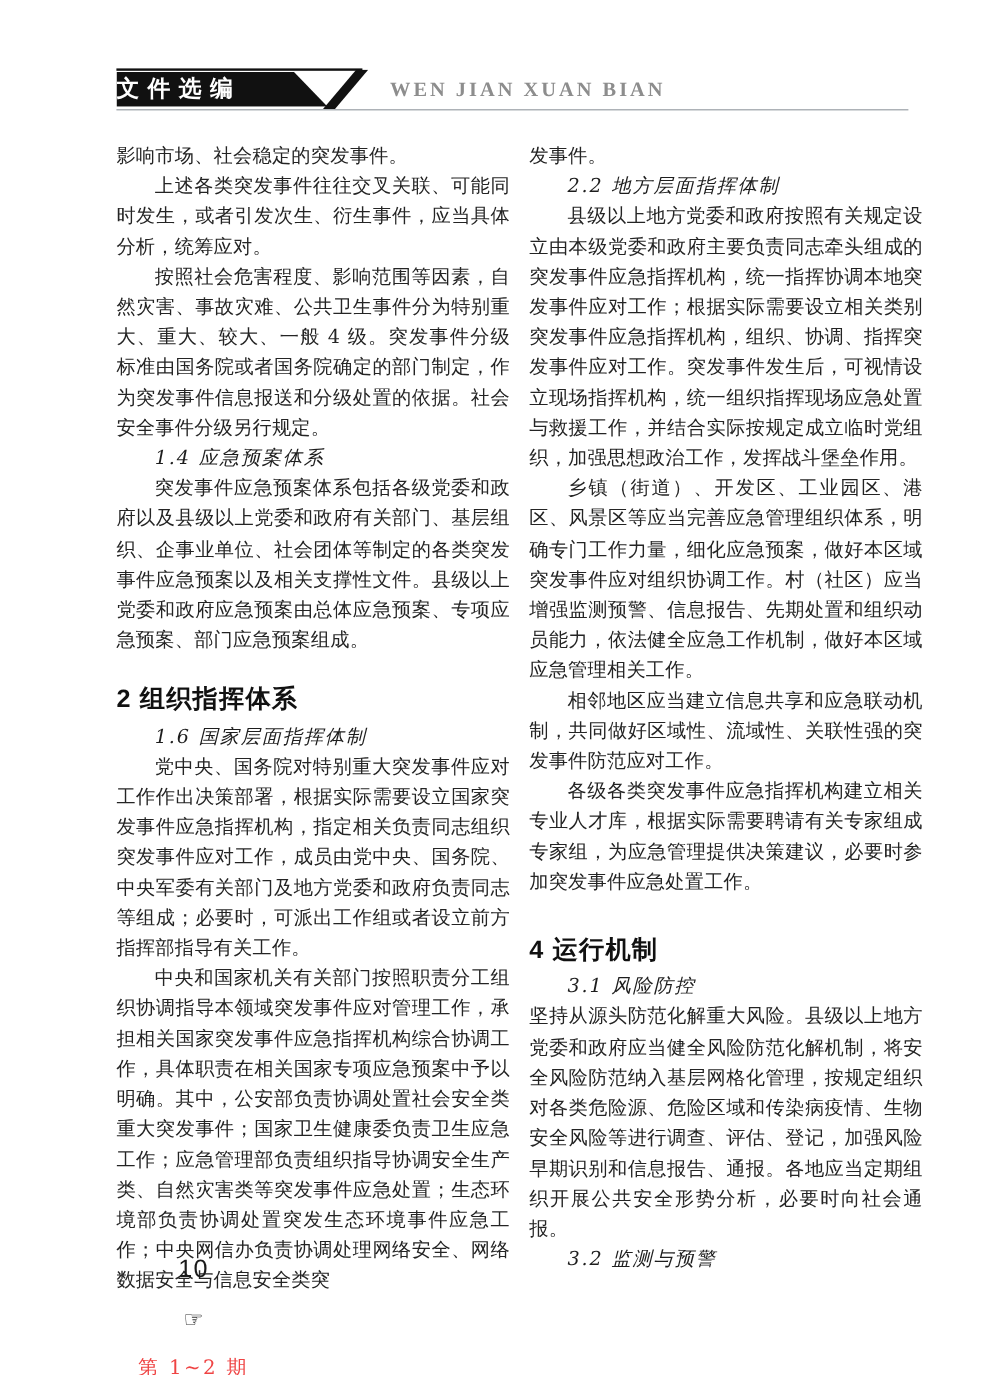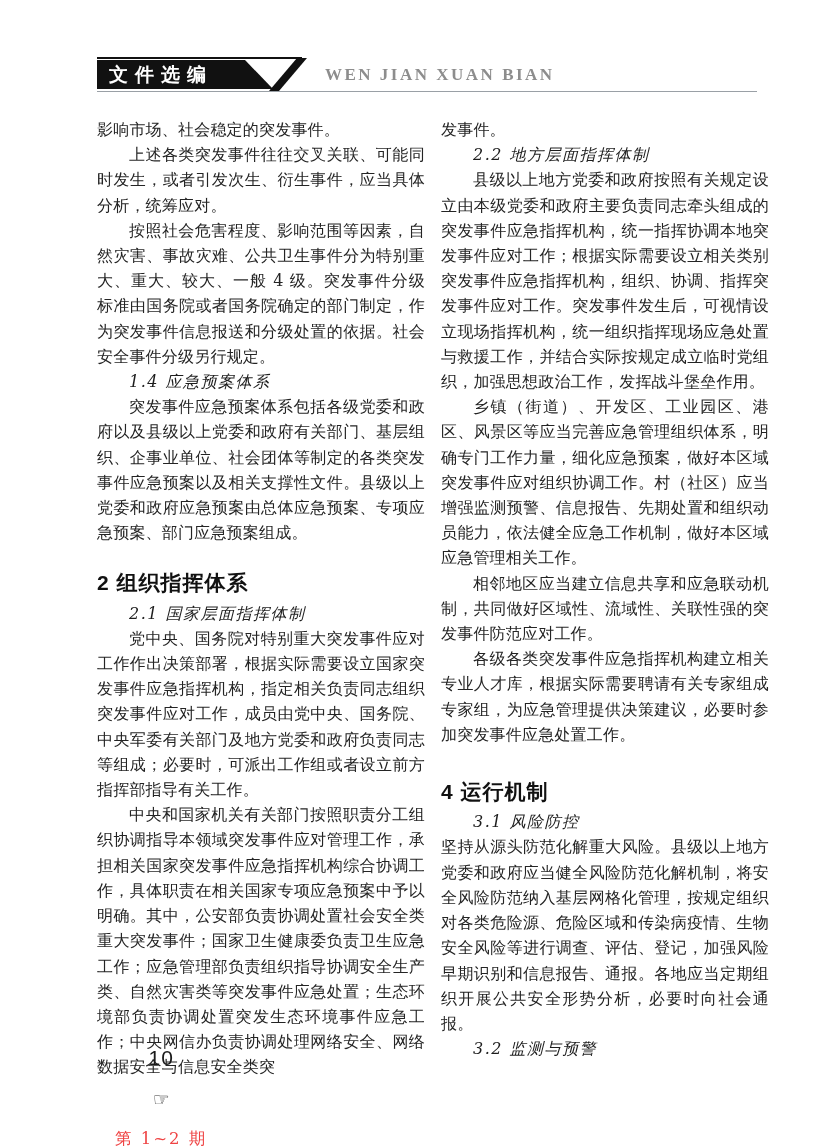--- a/index.html
+++ b/index.html
@@ -22,21 +22,20 @@
     width:162px;height:29px;
     background:#111;
     clip-path:polygon(0 0,148px 0,176px 100%,0 100%);
     width:176px;
     color:#fff;
     font-family:"Liberation Sans","DejaVu Sans",sans-serif;
     font-weight:bold;
     font-size:19px;
     letter-spacing:7px;
     line-height:29px;
-    padding-left:12px;
     box-sizing:border-box;
   }
   .badge-stripe{
     position:absolute;left:158px;top:1px;width:52px;height:33px;
     background:#111;
     clip-path:polygon(42px 0,52px 0,24px 100%,14px 100%);
   }
   .header-subtitle{
     position:absolute;left:228px;top:8px;
     font-family:"Liberation Serif","DejaVu Serif",serif;
@@ -111,21 +110,21 @@
   </div>
   <div class="header-rule"></div>
 
   <div class="col col-left">
     <p class="para-continue">影响市场、社会稳定的突发事件。</p>
     <p class="para">上述各类突发事件往往交叉关联、可能同时发生，或者引发次生、衍生事件，应当具体分析，统筹应对。</p>
     <p class="para">按照社会危害程度、影响范围等因素，自然灾害、事故灾难、公共卫生事件分为特别重大、重大、较大、一般 4 级。突发事件分级标准由国务院或者国务院确定的部门制定，作为突发事件信息报送和分级处置的依据。社会安全事件分级另行规定。</p>
     <p class="sub-heading">1.4  应急预案体系</p>
     <p class="para">突发事件应急预案体系包括各级党委和政府以及县级以上党委和政府有关部门、基层组织、企事业单位、社会团体等制定的各类突发事件应急预案以及相关支撑性文件。县级以上党委和政府应急预案由总体应急预案、专项应急预案、部门应急预案组成。</p>
     <p class="section-heading">2  组织指挥体系</p>
-    <p class="sub-heading">2.1  国家层面指挥体制</p>
+    <p class="sub-heading">1.6  国家层面指挥体制</p>
     <p class="para">党中央、国务院对特别重大突发事件应对工作作出决策部署，根据实际需要设立国家突发事件应急指挥机构，指定相关负责同志组织突发事件应对工作，成员由党中央、国务院、中央军委有关部门及地方党委和政府负责同志等组成；必要时，可派出工作组或者设立前方指挥部指导有关工作。</p>
     <p class="para">中央和国家机关有关部门按照职责分工组织协调指导本领域突发事件应对管理工作，承担相关国家突发事件应急指挥机构综合协调工作，具体职责在相关国家专项应急预案中予以明确。其中，公安部负责协调处置社会安全类重大突发事件；国家卫生健康委负责卫生应急工作；应急管理部负责组织指导协调安全生产类、自然灾害类等突发事件应急处置；生态环境部负责协调处置突发生态环境事件应急工作；中央网信办负责协调处理网络安全、网络数据安全与信息安全类突</p>
   </div>
 
   <div class="col col-right">
     <p class="para-continue">发事件。</p>
     <p class="sub-heading">2.2  地方层面指挥体制</p>
     <p class="para">县级以上地方党委和政府按照有关规定设立由本级党委和政府主要负责同志牵头组成的突发事件应急指挥机构，统一指挥协调本地突发事件应对工作；根据实际需要设立相关类别突发事件应急指挥机构，组织、协调、指挥突发事件应对工作。突发事件发生后，可视情设立现场指挥机构，统一组织指挥现场应急处置与救援工作，并结合实际按规定成立临时党组织，加强思想政治工作，发挥战斗堡垒作用。</p>
     <p class="para">乡镇（街道）、开发区、工业园区、港区、风景区等应当完善应急管理组织体系，明确专门工作力量，细化应急预案，做好本区域突发事件应对组织协调工作。村（社区）应当增强监测预警、信息报告、先期处置和组织动员能力，依法健全应急工作机制，做好本区域应急管理相关工作。</p>
     <p class="para">相邻地区应当建立信息共享和应急联动机制，共同做好区域性、流域性、关联性强的突发事件防范应对工作。</p>

